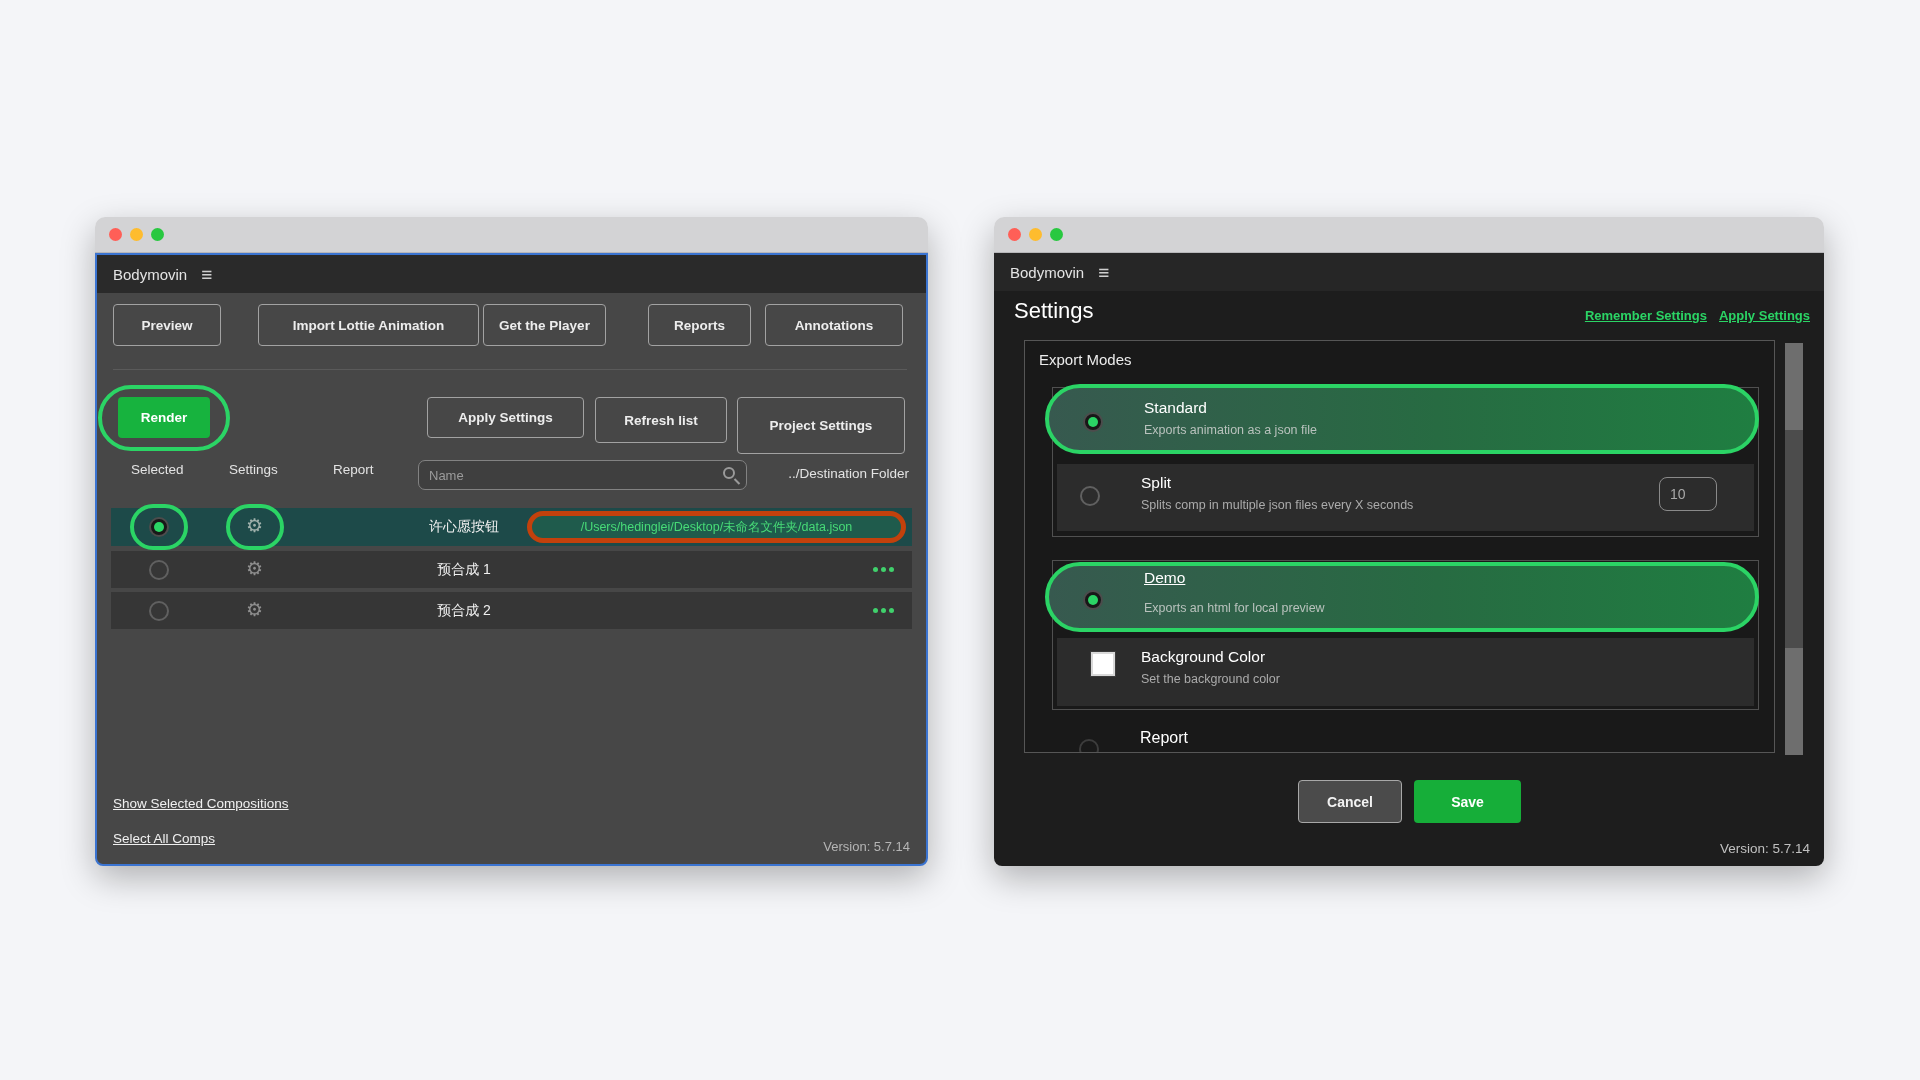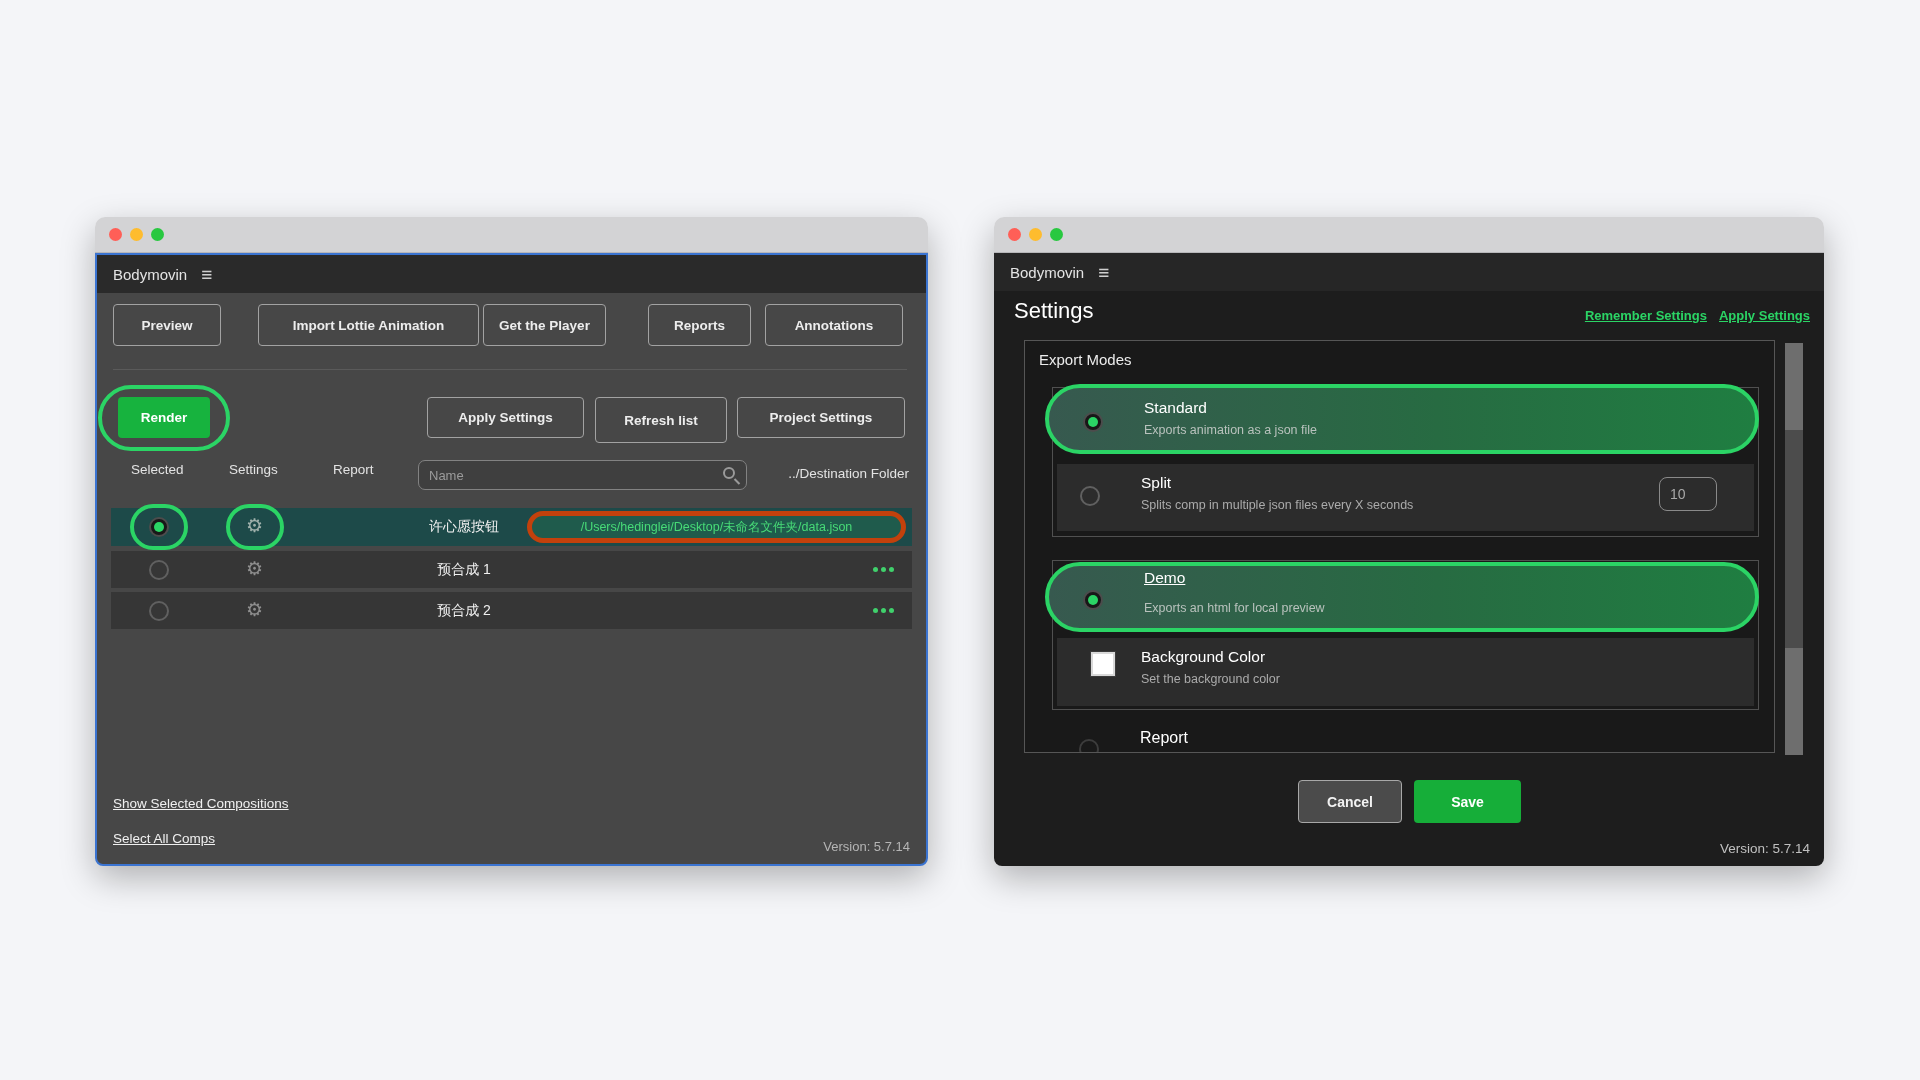--- a/index.html
+++ b/index.html
@@ -118,21 +118,21 @@
     <button class="btn" style="left:551px;top:49px;width:103px;">Reports</button>
     <button class="btn" style="left:668px;top:49px;width:138px;">Annotations</button>
 
     <div class="divider" style="left:16px;top:114px;width:794px;"></div>
 
     <button class="btn-green" style="left:21px;top:142px;width:92px;height:41px;">Render</button>
     <div class="annot" style="left:1px;top:130px;width:132px;height:66px;border-radius:33px;"></div>
 
     <button class="btn" style="left:330px;top:142px;width:157px;height:41px;">Apply Settings</button>
     <button class="btn" style="left:498px;top:142px;width:132px;height:46px;">Refresh list</button>
-    <button class="btn" style="left:640px;top:142px;width:168px;height:41px;">Project Settings</button>
+    <button class="btn" style="left:640px;top:142px;width:168px;height:57px;">Project Settings</button>
 
     <span class="col-head" style="left:34px;top:207px;">Selected</span>
     <span class="col-head" style="left:132px;top:207px;">Settings</span>
     <span class="col-head" style="left:236px;top:207px;">Report</span>
     <div class="search-box">
       <input type="text" placeholder="Name" style="">
       <span class="search-icon"></span>
     </div>
     <span class="col-head" style="right:17px;top:211px;">../Destination Folder</span>
 

